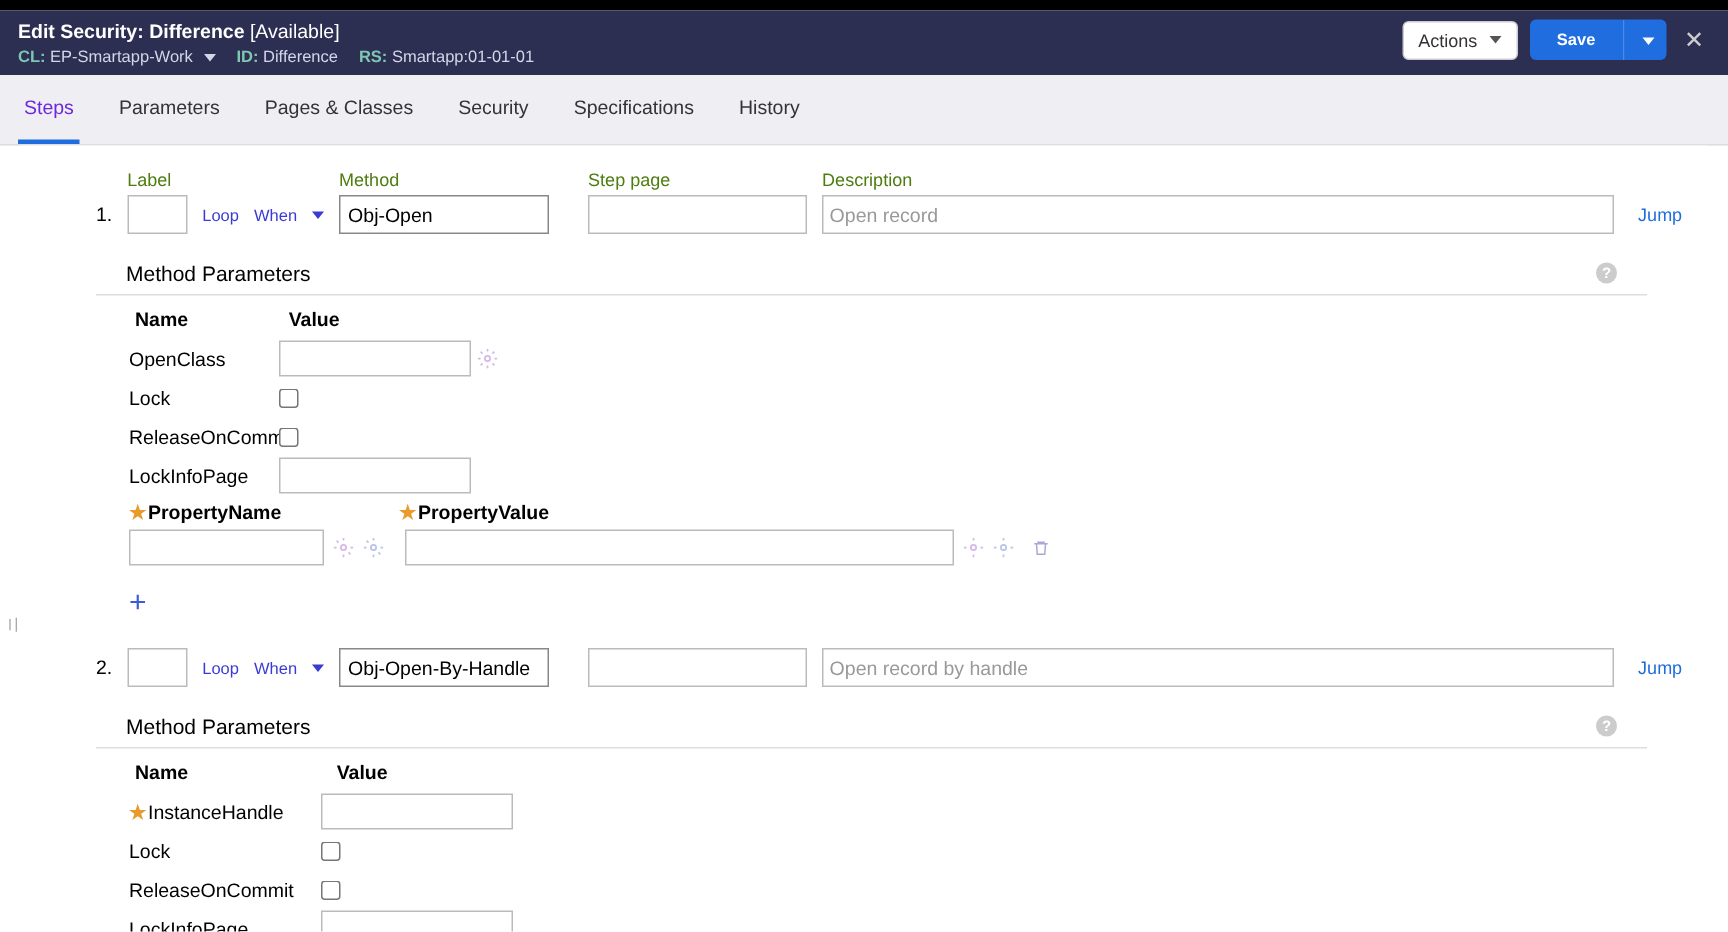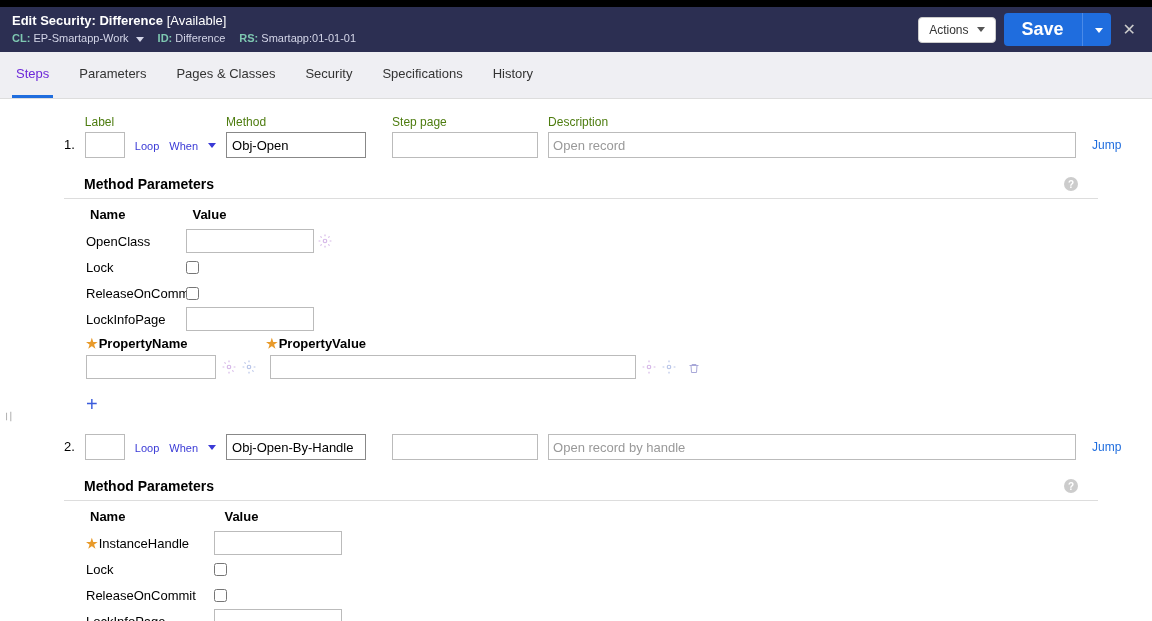--- a/index.html
+++ b/index.html
@@ -10,21 +10,21 @@
     .header { background: #2c2f52; padding: 6px 12px; color: #fff; display: flex; justify-content: space-between; align-items: flex-start; }
     .header-left { display: flex; flex-direction: column; gap: 2px; }
     .header-title { font-size: 13px; font-weight: bold; }
     .header-title .status { font-weight: normal; }
     .header-meta { font-size: 11px; display: flex; gap: 14px; align-items: center; margin-top: 2px; }
     .header-meta .lbl { color: #7ec8b1; font-weight: bold; }
     .header-meta .val { color: #d4d6e8; }
     .chevron-down { display: inline-block; width: 0; height: 0; border-left: 4px solid transparent; border-right: 4px solid transparent; border-top: 5px solid #d4d6e8; margin-left: 4px; vertical-align: middle; }
     .header-right { display: flex; gap: 8px; align-items: center; }
     .btn-actions { background: #fff; color: #333; border: 1px solid #ccc; border-radius: 4px; padding: 5px 10px; font-size: 12px; cursor: pointer; display: flex; align-items: center; gap: 4px; }
-    .btn-save { background: #1f6dde; color: #fff; border: none; border-radius: 4px 0 0 4px; padding: 6px 18px; font-size: 18px; font-weight: bold; cursor: pointer; }
+    .btn-save { background: #1f6dde; color: #fff; border: none; border-radius: 4px 0 0 4px; padding: 6px 18px; font-size: 11px; font-weight: bold; cursor: pointer; }
     .btn-save-dd { background: #1f6dde; color: #fff; border: none; border-left: 1px solid #4a8ae8; border-radius: 0 4px 4px 0; padding: 6px 8px; cursor: pointer; }
     .save-group { display: flex; }
     .close-x { color: #ccc; font-size: 16px; cursor: pointer; padding: 0 4px; }
 
     .tabs { background: #efeff3; border-bottom: 1px solid #ddd; padding: 0 12px; display: flex; gap: 22px; font-size: 13px; }
     .tab { padding: 14px 4px; color: #333; cursor: pointer; border-bottom: 3px solid transparent; }
     .tab.active { color: #6d28d9; border-bottom-color: #1f6dde; }
 
     .content { background: #fff; padding: 10px 20px 10px 30px; overflow-y: auto; height: 548px; margin: 0 14px; }
     .left-handle { position: absolute; left: 4px; top: 410px; color: #999; font-size: 10px; }
@@ -40,21 +40,21 @@
     .input-sp { width: 146px; height: 26px; border: 1px solid #bbb; }
     .input-desc { width: 528px; height: 26px; border: 1px solid #bbb; font-size: 13px; padding: 0 4px; color: #999; }
     .input-desc::placeholder { color: #999; }
     .jump-link { color: #1f6dde; font-size: 12px; cursor: pointer; padding-bottom: 6px; margin-left: 6px; }
     .trash-icon { width: 12px; height: 13px; cursor: pointer; margin-bottom: 8px; margin-left: 6px; display: inline-block; }
     .trash-icon svg { width: 100%; height: 100%; }
     .corner-tri { position: relative; }
     .corner-tri::after { content:''; position: absolute; right: 1px; bottom: 1px; width: 0; height: 0; border-style: solid; border-width: 0 0 8px 8px; border-color: transparent transparent #1f6dde transparent; }
 
     .section-title-row { display: flex; justify-content: space-between; align-items: center; margin: 18px 40px 6px 40px; }
-    .section-title { font-size: 14px; font-weight: bold; }
+    .section-title { font-size: 14px; font-weight: normal; }
     .help-icon { width: 14px; height: 14px; border-radius: 50%; background: #ccc; color: #fff; font-size: 10px; display: flex; align-items: center; justify-content: center; font-weight: bold; }
     .hr { border: none; border-top: 1px solid #ddd; margin: 2px 20px; }
 
     .param-headers { display: flex; gap: 67px; margin: 8px 0 6px 46px; font-size: 13px; font-weight: bold; }
     .param-row { display: flex; align-items: center; margin: 0 0 0 42px; font-size: 13px; height: 26px; }
     .param-name { width: 100px; }
     .param-name.w2 { width: 128px; }
     .input-val { width: 128px; height: 24px; border: 1px solid #bbb; }
     .gear-icon { width: 14px; height: 14px; margin-left: 4px; display: inline-block; }
     .gear-icon svg { width: 100%; height: 100%; }

